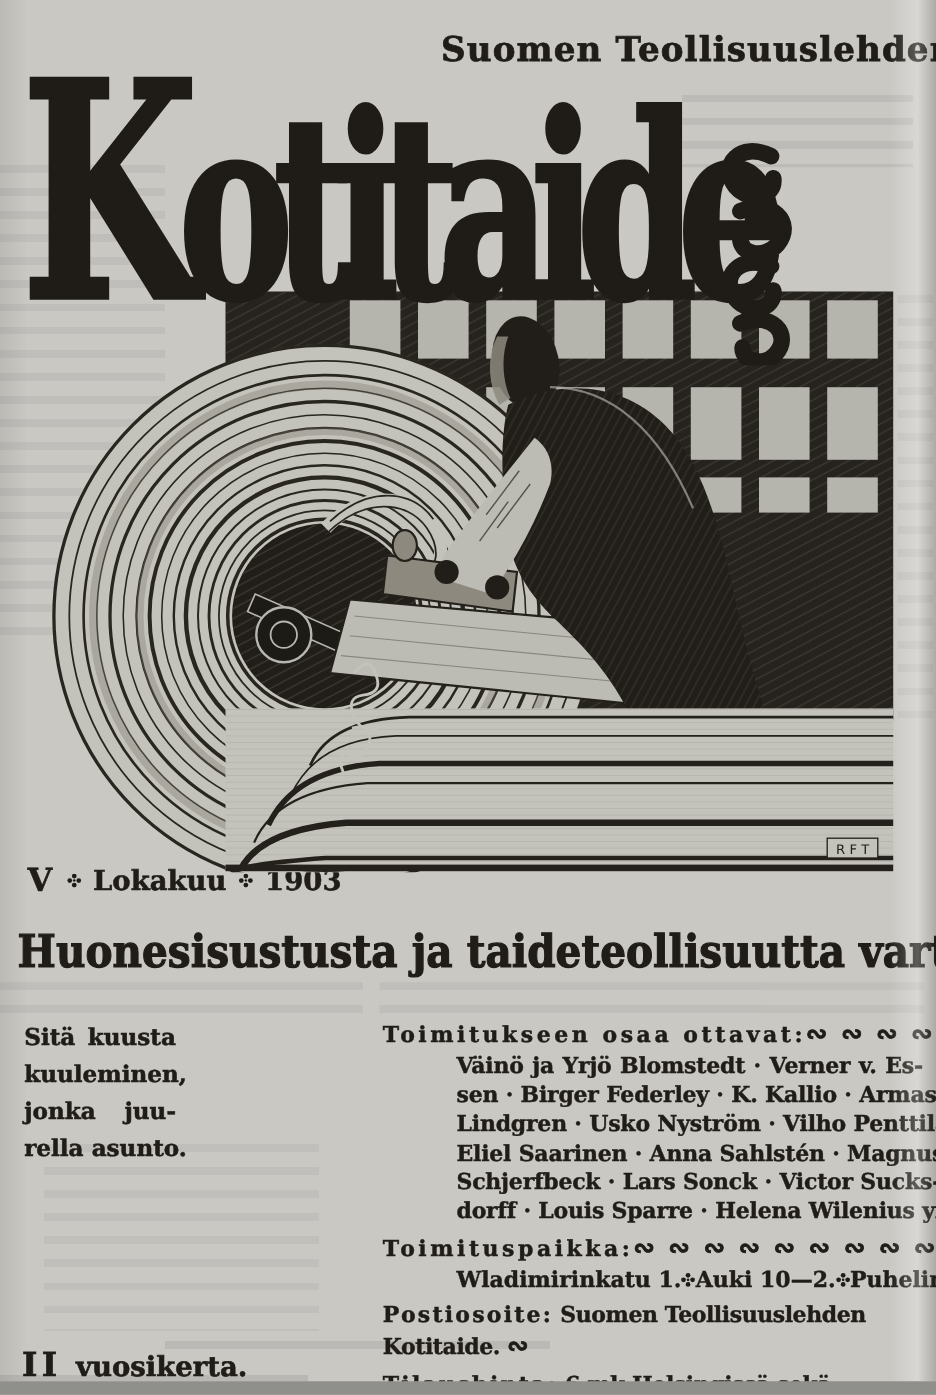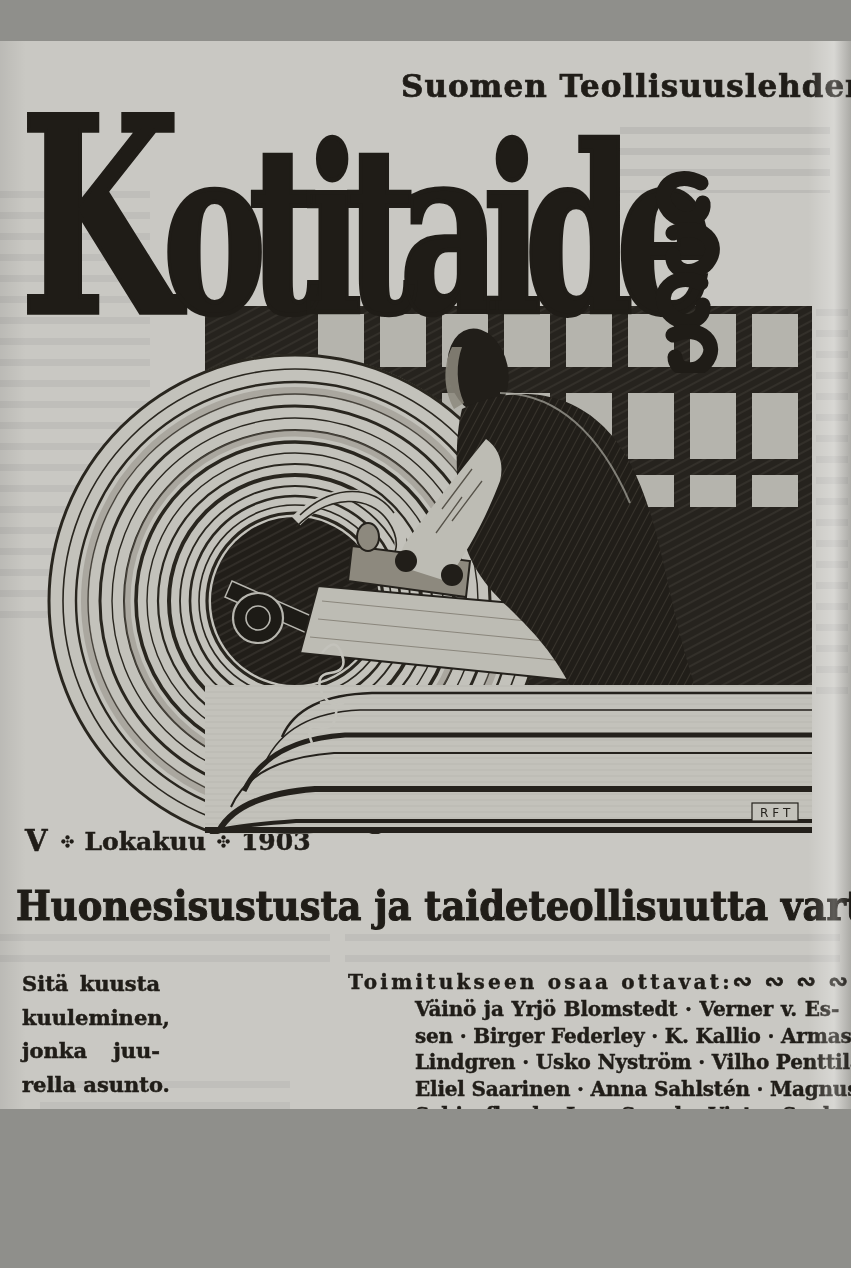--- a/index.html
+++ b/index.html
@@ -1,21 +1,20 @@
 <!DOCTYPE html>
 <html><head>
 <meta charset="utf-8">
 <style>
   html,body{margin:0;padding:0;background:#8f8f8b;}
   .page{
-    position:relative;width:851px;height:1068px;overflow:hidden;
+    position:relative;width:851px;height:1256px;overflow:hidden;
     background:#c9c8c3;
     font-family:"DejaVu Serif","Liberation Serif",serif;
     color:#201d18;
-    margin-top:41px;
   }
   .page::after{
     content:"";position:absolute;inset:0;pointer-events:none;
     background:linear-gradient(90deg,rgba(0,0,0,.07),rgba(0,0,0,0) 3%,rgba(0,0,0,0) 95%,rgba(255,255,255,.28) 98%,rgba(0,0,0,.15));
   }
   
   .ghost{position:absolute;opacity:.06;filter:blur(.7px);pointer-events:none;
     background:repeating-linear-gradient(to bottom,#30303a 0 7px,transparent 7px 21px);}
 
   .publisher{position:absolute;left:401px;top:27px;font-size:31px;font-weight:bold;

